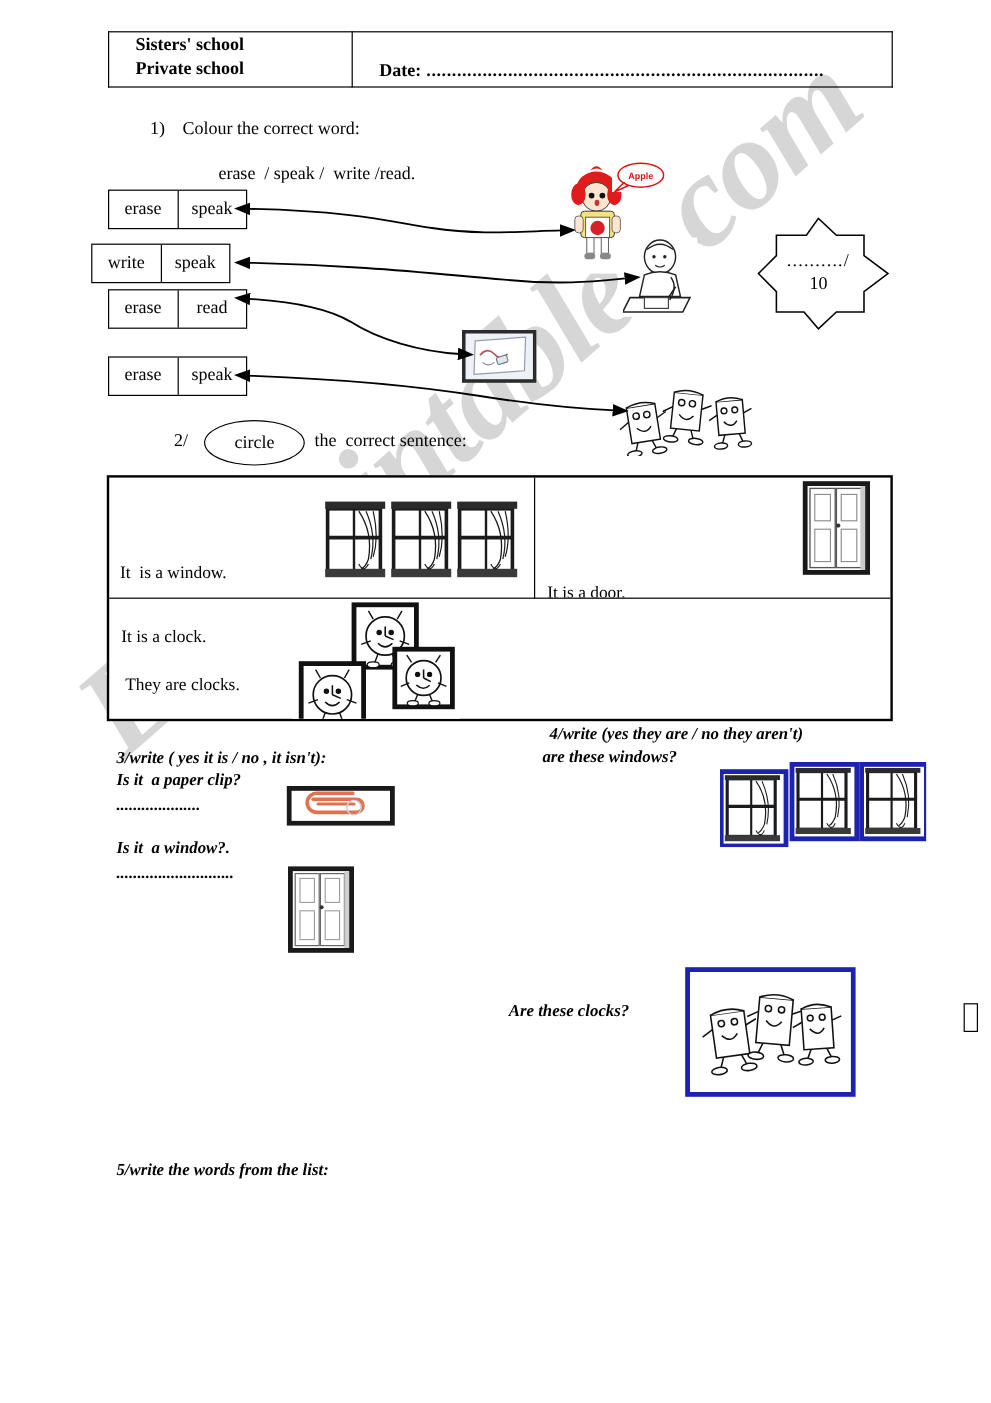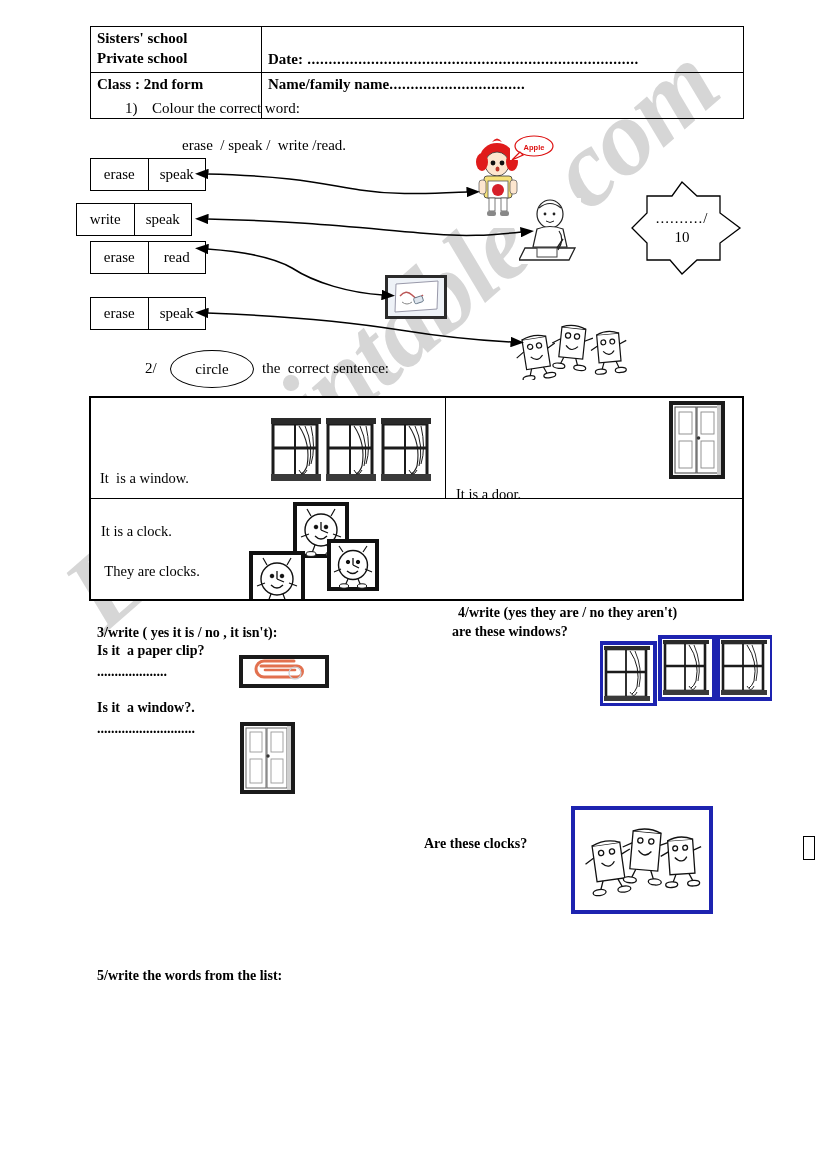--- a/index.html
+++ b/index.html
@@ -45,34 +45,34 @@
   
   .header-table {
     position: absolute;
     left: 90px;
     top: 26px;
     width: 654px;
     border-collapse: collapse;
   }
   .header-table td {
     border: 1px solid #000;
-    padding: 2px 6px;
+    padding: 2px 22px;
     vertical-align: top;
     font-size: 15px;
     line-height: 1.32;
   }
   .hdr-left { width: 158px; font-weight: bold; }
   .hdr-right { font-weight: bold; }
   .hdr-cell-pad { height: 21px; }
   .dotline { letter-spacing: 0.5px; font-weight: bold; }
 
   
   .abs { position: absolute; white-space: pre; }
   .t15 { font-size: 15px; }
-  .t14 { font-size: 14px; }
+  .t14 { font-size: 14px; font-style: italic; }
   .bold { font-weight: bold; }
 
   
   .wordbox {
     position: absolute;
     width: 114px;
     height: 31px;
     border: 1.6px solid #000;
     display: flex;
     background: #fff;
@@ -193,29 +193,20 @@
   <table class="header-table">
     <tbody>
           <tr>
       <td class="hdr-left">
         <div>Sisters' school</div>
         <div>Private school</div>
       </td>
       <td class="hdr-right">
         <div class="hdr-cell-pad"></div>
         <span>Date:</span><span class="dotline"> ..............................................................................</span>
-      </td>
-    </tr>
-    <tr>
-      <td class="hdr-left">
-        <div>Class : 2nd form</div>
-        <div class="hdr-cell-pad"></div>
-      </td>
-      <td class="hdr-right">
-        <span>Name/family name</span><span class="dotline">................................</span>
       </td>
     </tr>
   </tbody>
       </table>
 
   <div class="abs t15" style="left:125px; top:100px;">1)</div>
   <div class="abs t15" style="left:152px; top:100px;">Colour the correct word:</div>
   <div class="abs t15" style="left:182px; top:137px;">erase  / speak /  write /read.</div>
 
   <div class="wordbox" style="left:90px; top:158px;">

